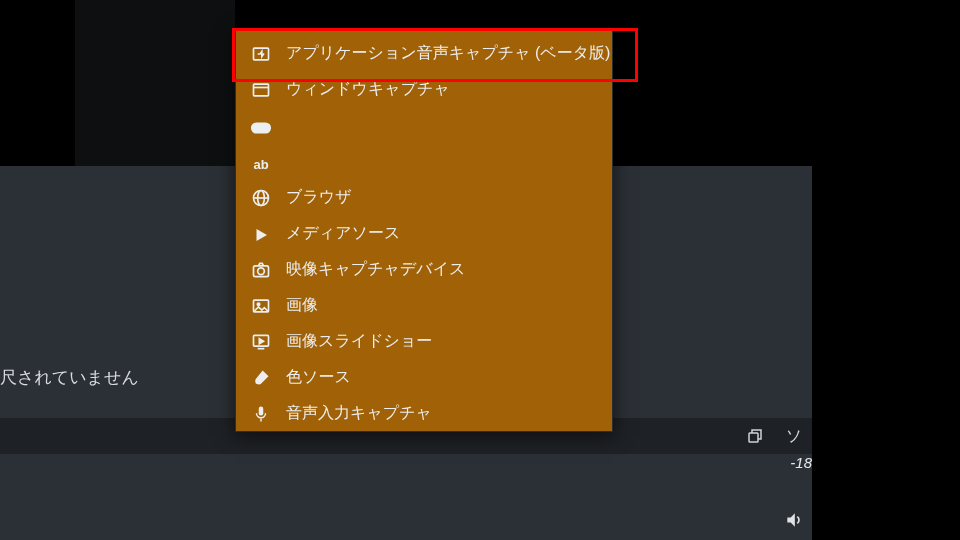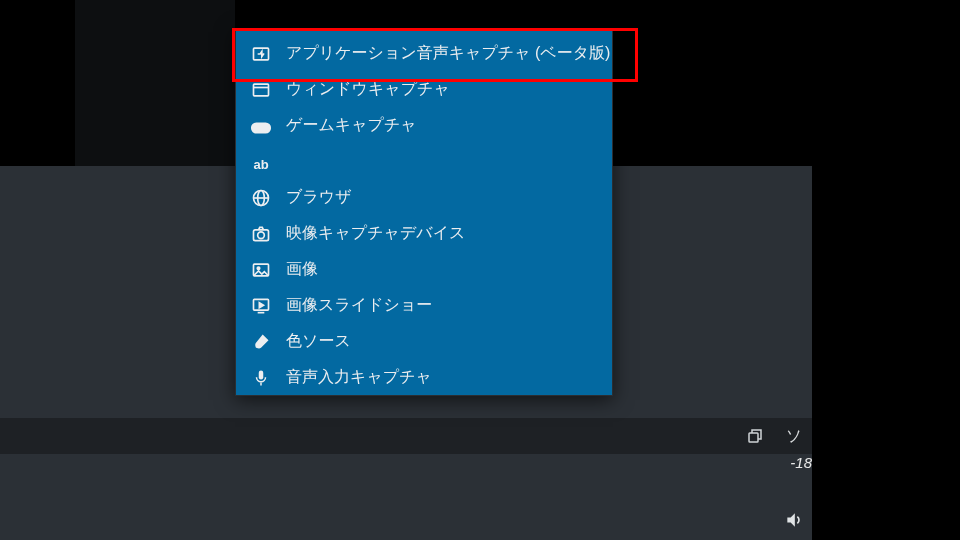--- a/index.html
+++ b/index.html
@@ -26,37 +26,38 @@
   .mixer{position:absolute;right:0;top:252px;width:812px;height:288px;}
   .channel{position:absolute;right:0;height:90px;}
   .ch1{top:30px;}
   .ch2{top:130px;}
   .level-label{position:absolute;right:0px;top:6px;font-size:15px;color:#e8e8e8;text-align:right;font-style:italic;}
   .ticks{position:absolute;right:0;left:596px;top:48px;font-size:12px;color:#cfd3d6;display:flex;justify-content:space-between;}
   .slider{position:absolute;right:50px;left:596px;top:70px;height:4px;background:#11c5d9;border-radius:2px;}
   .spk{position:absolute;right:8px;top:62px;color:#e0e3e5;}
 
   
-  .menu{position:absolute;left:235px;top:28px;width:376px;background:#0369a1;border:1px solid #2a2e33;box-shadow:0 4px 18px rgba(0,0,0,.6);padding:6px 0 0 0;}
+  .menu{position:absolute;left:235px;top:28px;width:376px;background:#a16207;border:1px solid #2a2e33;box-shadow:0 4px 18px rgba(0,0,0,.6);padding:6px 0 0 0;}
   .mi{display:flex;align-items:center;height:36px;padding:0 14px;font-size:16px;color:#eceef0;cursor:default;}
   .mi .ic{width:22px;height:22px;margin-right:14px;flex:0 0 22px;display:flex;align-items:flex-end;justify-content:center;}
   .mi .lbl{white-space:nowrap;}
   .hl{position:absolute;left:232px;top:28px;width:400px;height:48px;border:3px solid #ff0000;pointer-events:none;}
 
   svg{display:block}
 </style>
 </head>
 <body>
 
 <div class="stage">
 
   <div class="topblock"></div>
 
   <div class="panel">
 
+    <div class="status">尺されていません</div>
 
     <div class="dockbar">
       <div class="dock-spacer"></div>
       <span class="dup-icon">
         <svg width="18" height="18" viewBox="0 0 24 24" fill="none" stroke="#cfd3d6" stroke-width="2">
             <rect x="4" y="8" width="12" height="12" rx="1"></rect>
             <path d="M8 8V4h12v12h-4"></path>
           </svg>
       </span>
       <div class="dock-tab">ソ</div>
@@ -112,36 +113,43 @@
           </svg>
         </span>
       <span class="lbl">ウィンドウキャプチャ</span>
     </div>
     <div class="mi">
       <span class="ic">
           <svg width="22" height="16" viewBox="0 0 24 16" fill="#eceef0">
             <rect x="1" y="2" width="22" height="12" rx="6"></rect>
           </svg>
         </span>
-      <span class="lbl">ゲームキャプチャ</span>
     </div>
     <div class="mi">
       <span class="ic">
           <span style="font-weight:700;font-size:13px;">ab</span>
         </span>
     </div>
     <div class="mi">
       <span class="ic">
           <svg width="20" height="20" viewBox="0 0 24 24" fill="none" stroke="#eceef0" stroke-width="2">
             <circle cx="12" cy="12" r="9"></circle>
             <ellipse cx="12" cy="12" rx="4" ry="9"></ellipse>
             <path d="M3 12h18"></path>
           </svg>
         </span>
       <span class="lbl">ブラウザ</span>
+    </div>
+    <div class="mi">
+      <span class="ic">
+          <svg width="18" height="18" viewBox="0 0 24 24" fill="#eceef0">
+            <path d="M6 4l14 8-14 8z"></path>
+          </svg>
+        </span>
+      <span class="lbl">メディアソース</span>
     </div>
     <div class="mi">
       <span class="ic">
           <svg width="20" height="20" viewBox="0 0 24 24" fill="none" stroke="#eceef0" stroke-width="2">
             <rect x="3" y="7" width="18" height="13" rx="2"></rect>
             <circle cx="12" cy="13.5" r="4"></circle>
             <path d="M9 7l1.5-3h3L15 7"></path>
           </svg>
         </span>
       <span class="lbl">映像キャプチャデバイス</span>

